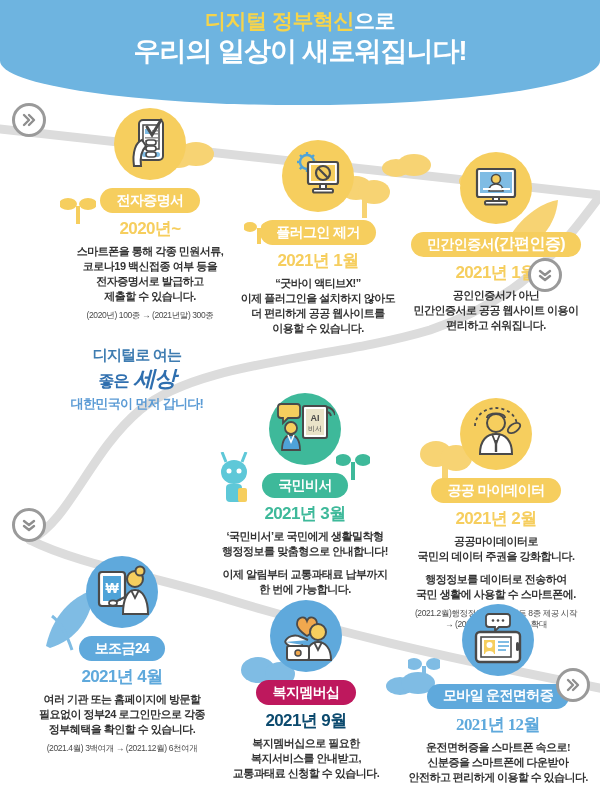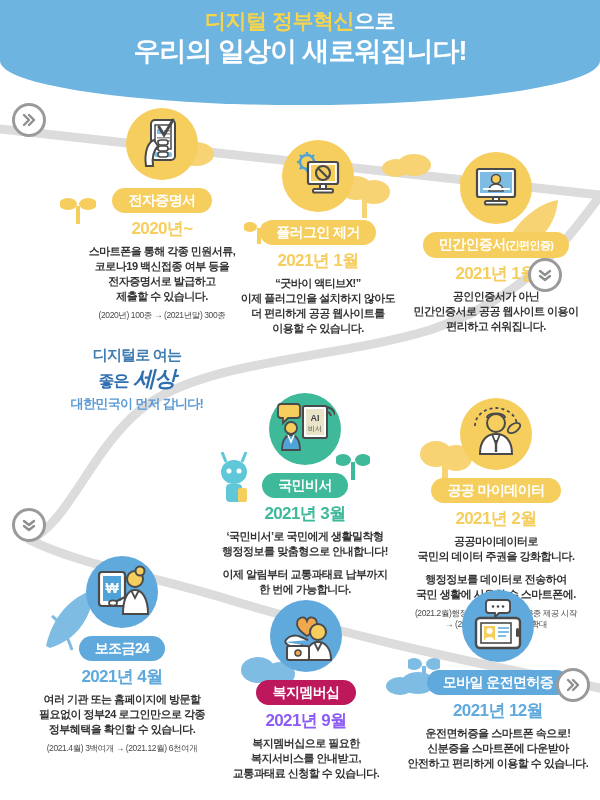--- a/index.html
+++ b/index.html
@@ -49,21 +49,21 @@
   .icon-circle{
     width:72px;height:72px;border-radius:50%;margin:0 auto;
     position:relative;display:flex;align-items:center;justify-content:center;
   }
   .icon-circle svg{display:block;}
   .badge{
     display:inline-block;padding:3px 16px 4px;border-radius:14px;
     color:#ffffff;font-size:14px;font-weight:bold;letter-spacing:-0.6px;
     white-space:nowrap;line-height:18px;
   }
-  .badge .sub{font-size:11px;}
+  .badge .sub{font-size:16px;}
   .date{
     font-size:17px;font-weight:bold;letter-spacing:-0.6px;margin-top:6px;
     line-height:20px;
   }
   .body{
     font-size:11px;color:#333333;line-height:15px;letter-spacing:-0.5px;
     margin-top:5px;font-weight:bold;white-space:pre-line;
   }
   .body2{
     font-size:11px;color:#333333;line-height:15px;letter-spacing:-0.5px;
@@ -185,21 +185,21 @@
   <div class="slogan" style="left:32px;top:346px;">
     <div class="s1">디지털로 여는</div>
     <div class="s2">
       <span class="left">좋은</span>
       <span>세상</span>
     </div>
     <div class="s3">대한민국이 먼저 갑니다!</div>
   </div>
 
   <div id="cards-layer">
-      <div class="card" style="left: 64px; top: 108px; width: 196px;">
+      <div class="card" style="left: 52px; top: 108px; width: 196px;">
         <div class="icon-circle" style="background:#F6CE5E">
           <svg width="56" height="56" viewBox="0 0 56 56">
         <rect x="17" y="4" width="24" height="40" rx="4" fill="#ffffff" stroke="#4A4A4A" stroke-width="2"></rect>
         <rect x="21" y="9" width="16" height="24" fill="#fff" stroke="#4A4A4A" stroke-width="1.5"></rect>
         <rect x="23" y="13" width="5" height="5" fill="#7FBCE4"></rect>
         <rect x="30" y="14" width="6" height="1.6" fill="#9a9a9a"></rect>
             <rect x="30" y="17" width="6" height="1.6" fill="#9a9a9a"></rect>
         <rect x="23" y="21" width="13" height="1.6" fill="#9a9a9a"></rect>
             <rect x="23" y="24" width="13" height="1.6" fill="#9a9a9a"></rect>
         <path d="M25 11 L30 19 L39 4" stroke="#4A4A4A" stroke-width="3" fill="none" stroke-linecap="round"></path>
@@ -351,27 +351,27 @@
         <circle cx="41" cy="24" r="8" fill="#F6CE5E" stroke="#4A4A4A" stroke-width="2"></circle>
         <path d="M29 52 C29 40 34 34 41 34 C48 34 54 40 54 52 Z" fill="#ffffff" stroke="#4A4A4A" stroke-width="2"></path>
         <path d="M37 34 L41 42 L45 34" stroke="#4A4A4A" stroke-width="1.8" fill="none"></path>
         <rect x="10" y="38" width="22" height="14" rx="2" fill="#ffffff" stroke="#4A4A4A" stroke-width="2"></rect>
         <circle cx="21" cy="45" r="3" fill="#F0A84E" stroke="#4A4A4A" stroke-width="1.5"></circle>
       </svg>
         </div>
      <div style="margin-top:8px;">
        <span class="badge" style="background:#be185d">복지멤버십</span>
      </div>
-     <div class="date" style="color:#8b5cf6">2021년 9월</div>
+     <div class="date" style="color:#0c4a6e">2021년 9월</div>
      <div class="body">복지멤버십으로 필요한
 복지서비스를 안내받고,
 교통과태료 신청할 수 있습니다.</div>
 
      </div>
-      <div class="card" style="left: 398px; top: 590px; width: 200px;">
+      <div class="card" style="left: 398px; top: 604px; width: 200px; font-family: Liberation Serif, serif;">
         <div class="icon-circle" style="background:#5FA9DC">
           <svg width="58" height="56" viewBox="0 0 58 56">
         <path d="M20 2 h18 a3 3 0 0 1 3 3 v7 a3 3 0 0 1 -3 3 h-8 l-4 4 v-4 h-6 a3 3 0 0 1 -3 -3 v-7 a3 3 0 0 1 3 -3z" fill="#ffffff" stroke="#4A4A4A" stroke-width="1.8"></path>
         <circle cx="24" cy="8.5" r="1.3" fill="#4A4A4A"></circle>
             <circle cx="29" cy="8.5" r="1.3" fill="#4A4A4A"></circle>
             <circle cx="34" cy="8.5" r="1.3" fill="#4A4A4A"></circle>
         <rect x="7" y="20" width="44" height="30" rx="4" fill="#ffffff" stroke="#4A4A4A" stroke-width="2.4"></rect>
         <rect x="12" y="25" width="30" height="20" fill="#fff" stroke="#4A4A4A" stroke-width="1.6"></rect>
         <rect x="15" y="28" width="11" height="14" fill="#F6CE5E"></rect>
         <circle cx="20.5" cy="33" r="3" fill="#fff"></circle>

